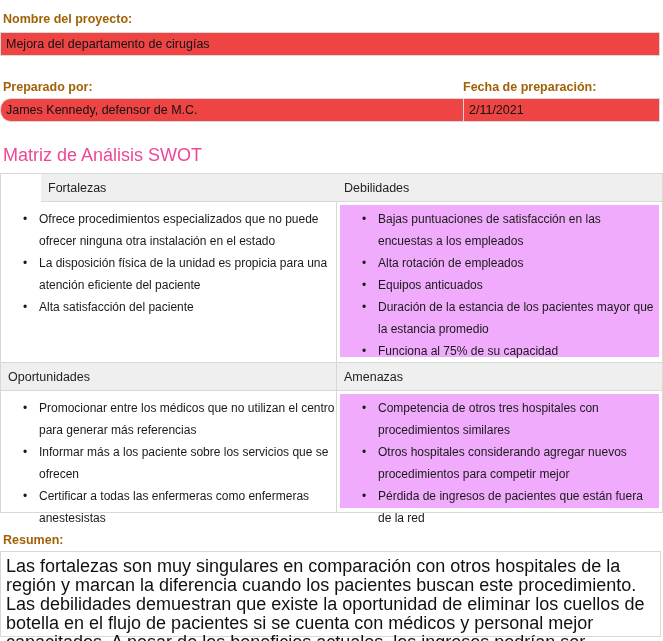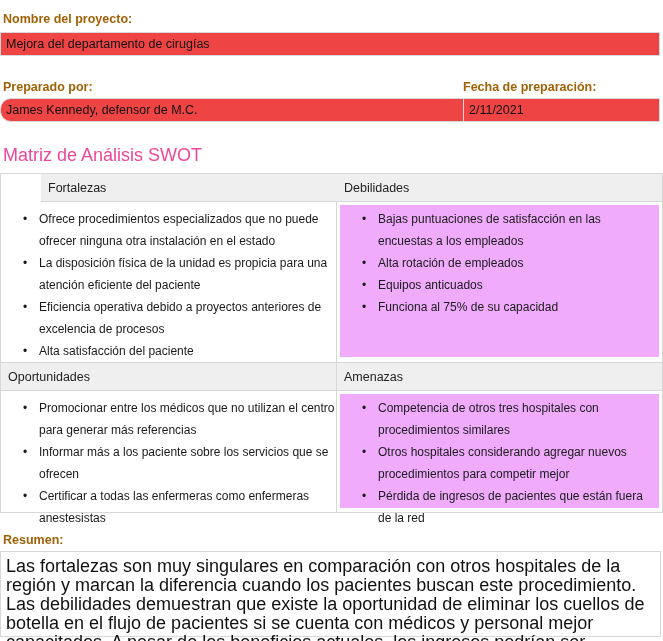--- a/index.html
+++ b/index.html
@@ -35,31 +35,31 @@
 
 <div class="grid">
   <div class="vdiv"></div>
   <div class="hdiv"></div>
 
   <div class="cell-head" style="left:0; top:0; width:335px;margin-left:40px;">Fortalezas</div>
   <div class="cell-body" style="left:0; top:33px; width:335px; height:150px; padding-top:1px;">
     <ul>
       <li>Ofrece procedimientos especializados que no puede ofrecer ninguna otra instalación en el estado</li>
       <li>La disposición física de la unidad es propicia para una atención eficiente del paciente</li>
-      <li>Eficiencia operativa debido a proyectos anteriores de excelencia de procesos</li>
       <li>Alta satisfacción del paciente</li>
     </ul>
   </div>
 
   <div class="cell-head" style="left:336px; top:0; width:325px;">Debilidades</div>
   <div class="cell-body pink" style="left:339px; top:31px; width:319px; height:152px; padding-top:3px; padding-right:4px;">
     <ul>
       <li>Bajas puntuaciones de satisfacción en las encuestas a los empleados</li>
       <li>Alta rotación de empleados</li>
       <li>Equipos anticuados</li>
+      <li>Duración de la estancia de los pacientes mayor que la estancia promedio</li>
       <li>Funciona al 75% de su capacidad</li>
     </ul>
   </div>
 
   <div class="cell-head" style="left:0; top:189px; width:335px;">Oportunidades</div>
   <div class="cell-body" style="left:0; top:222px; width:335px; height:112px; padding-top:1px;">
     <ul>
       <li>Promocionar entre los médicos que no utilizan el centro para generar más referencias</li>
       <li>Informar más a los paciente sobre los servicios que se ofrecen</li>
       <li>Certificar a todas las enfermeras como enfermeras anestesistas</li>

